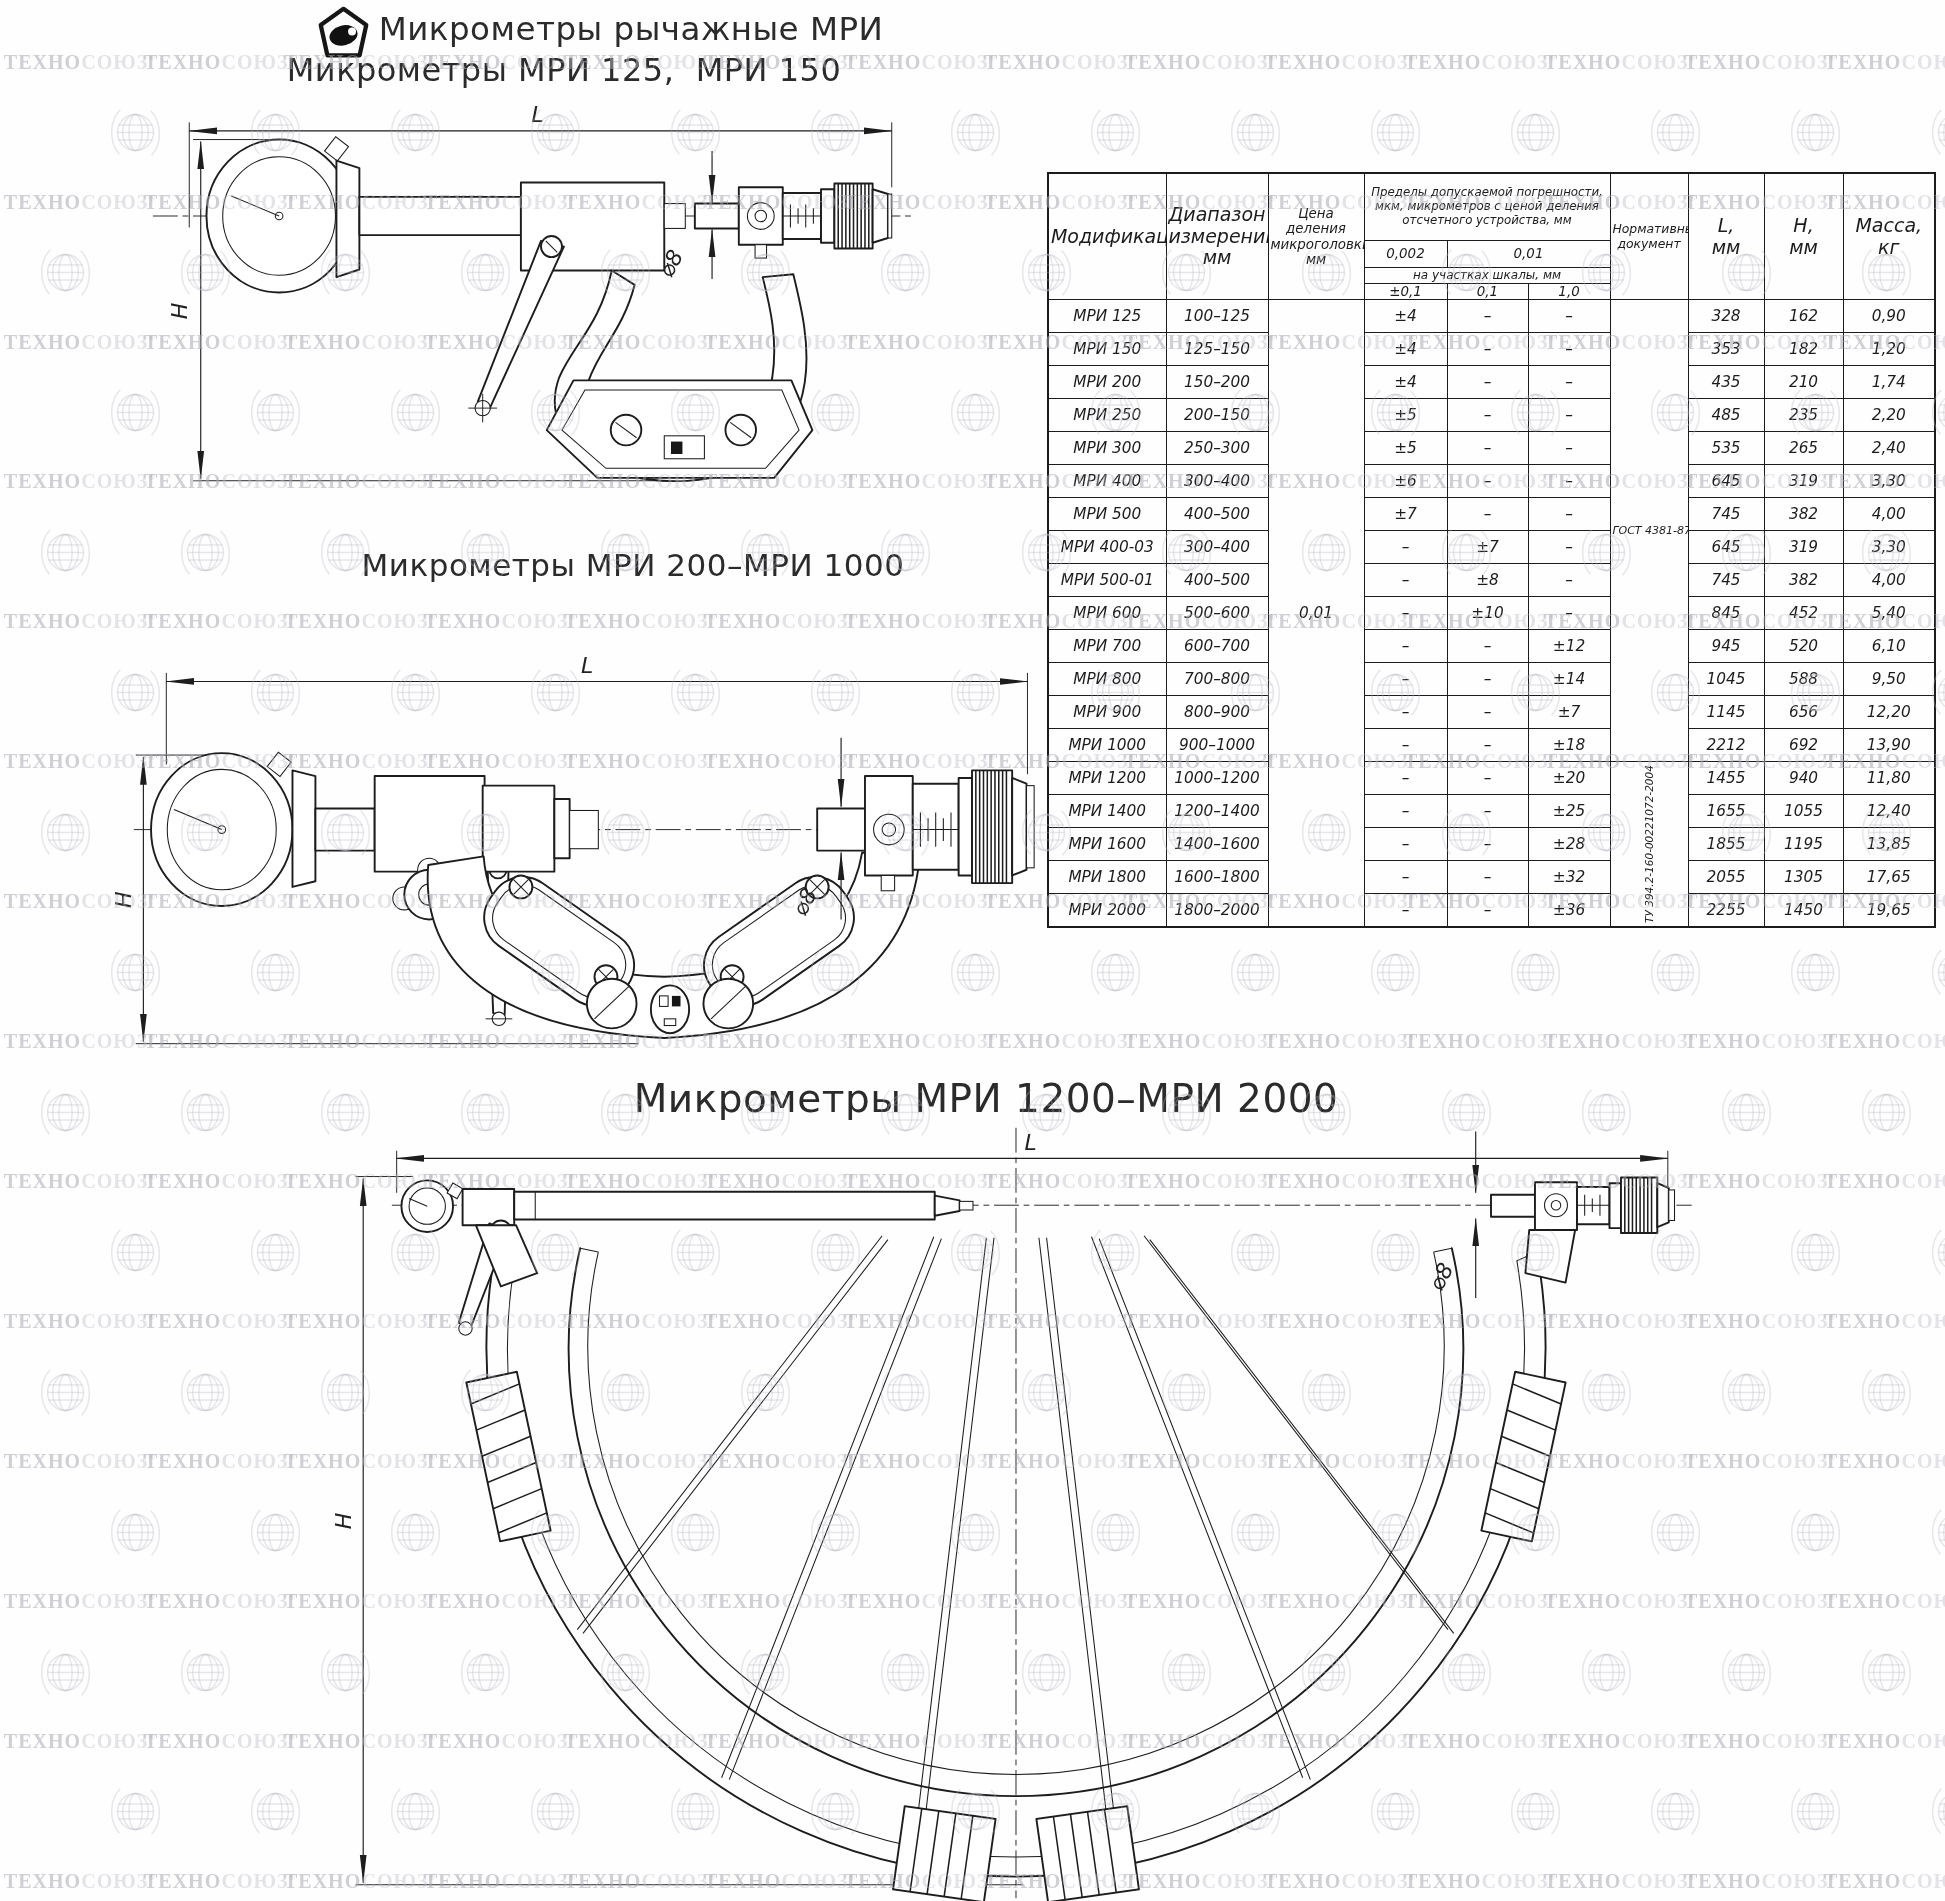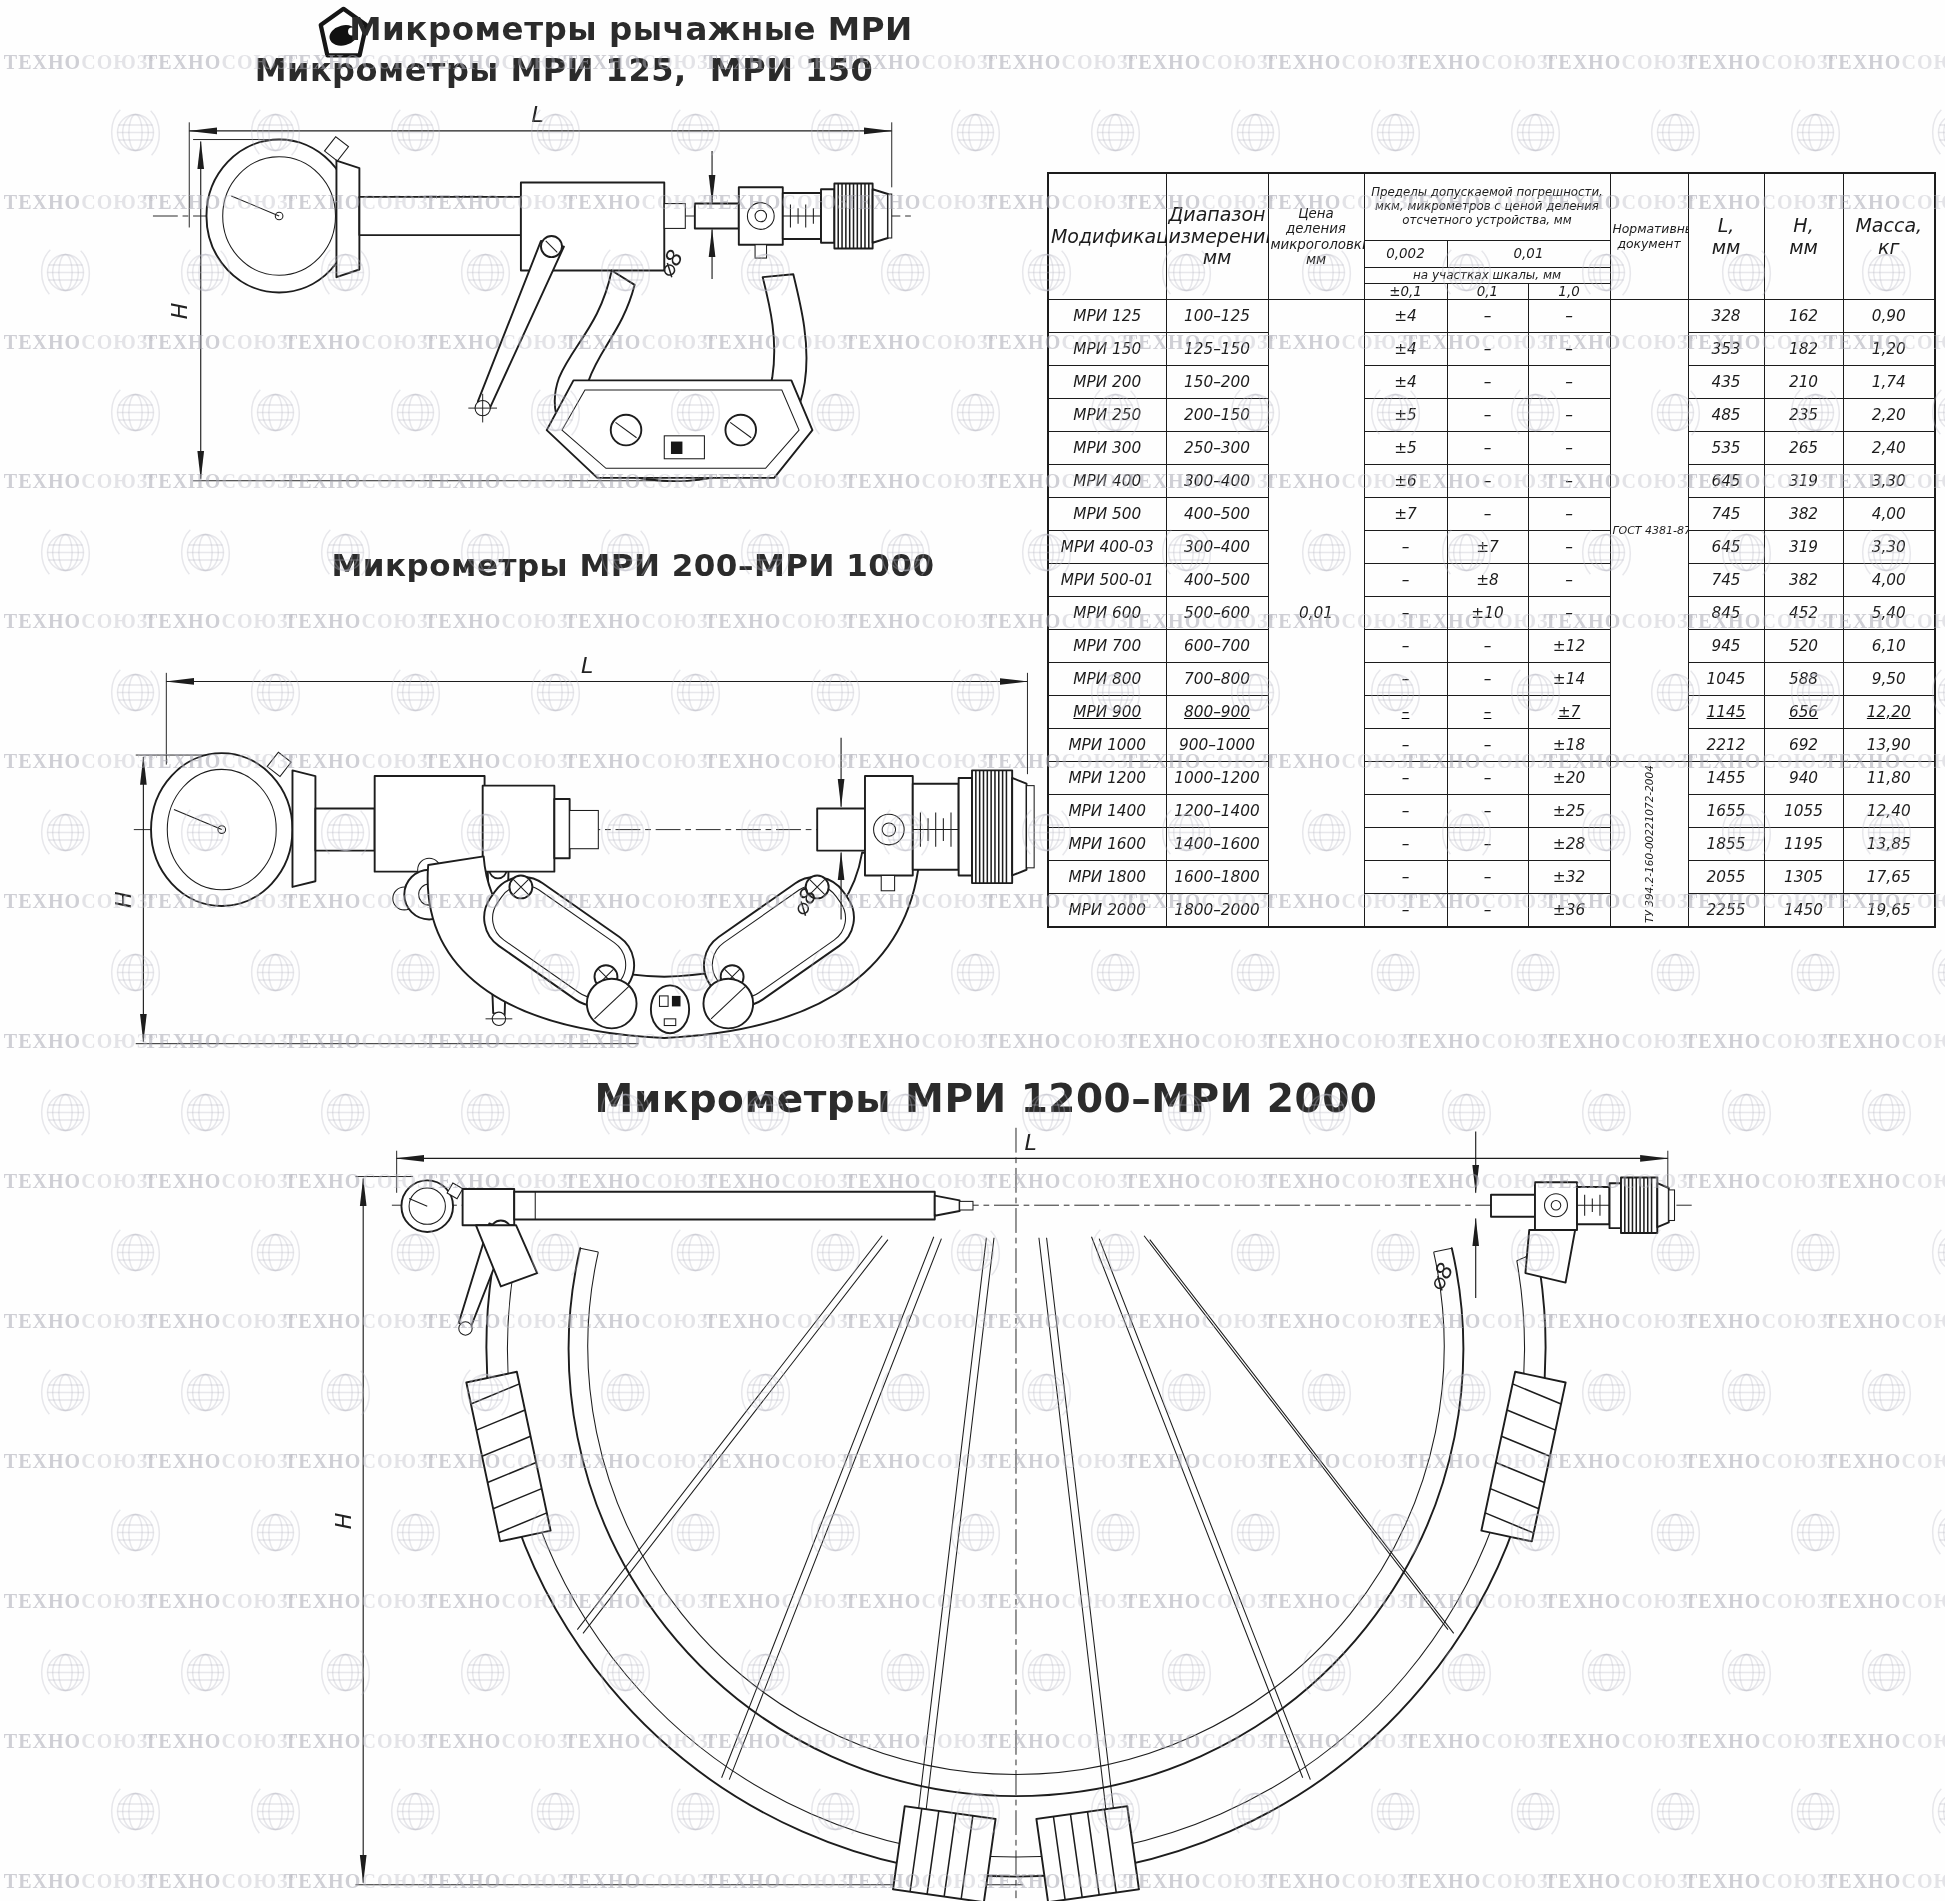--- a/index.html
+++ b/index.html
@@ -1,21 +1,21 @@
 <!DOCTYPE html>
 <html><head>
 <meta charset="utf-8">
 <style>
   html,body{margin:0;padding:0;}
   body{width:1945px;height:1901px;position:relative;background:#fefefe;
        font-family:"DejaVu Sans",sans-serif;overflow:hidden;}
 
   
   .title{position:absolute;transform:translateX(-50%);white-space:pre;
-         color:#2b2b2b;font-weight:700;letter-spacing:0.5px;}
+         color:#2b2b2b;font-weight:400;letter-spacing:0.5px;}
   .t-main{left:631px;top:9.6px;font-size:32.5px;}
   .t-sub{left:564px;top:51px;font-size:32px;}
   .t-s2{left:633px;top:547px;font-size:31px;}
   .t-s3{left:986px;top:1076px;font-size:39px;}
 
   .logo{position:absolute;left:315px;top:5.7px;width:57px;height:55px;}
 
   
   .drawing-layer{position:absolute;left:0;top:0;z-index:1;}
   .ln{stroke:#1d1d1d;stroke-width:2;fill:none;stroke-linejoin:round;stroke-linecap:round;}
@@ -515,21 +515,21 @@
       <tr style="height: 33px;">
         <td class="c-body">МРИ 800</td>
         <td class="c-body">700–800</td>
         <td class="c-body">–</td>
         <td class="c-body">–</td>
         <td class="c-body">±14</td>
         <td class="c-body">1045</td>
         <td class="c-body">588</td>
         <td class="c-body">9,50</td>
       </tr>
-      <tr style="height: 33px; text-decoration: underline;">
+      <tr style="height: 33px;">
         <td class="c-body">МРИ 900</td>
         <td class="c-body">800–900</td>
         <td class="c-body">–</td>
         <td class="c-body">–</td>
         <td class="c-body">±7</td>
         <td class="c-body">1145</td>
         <td class="c-body">656</td>
         <td class="c-body">12,20</td>
       </tr>
       <tr style="height: 33px;">

